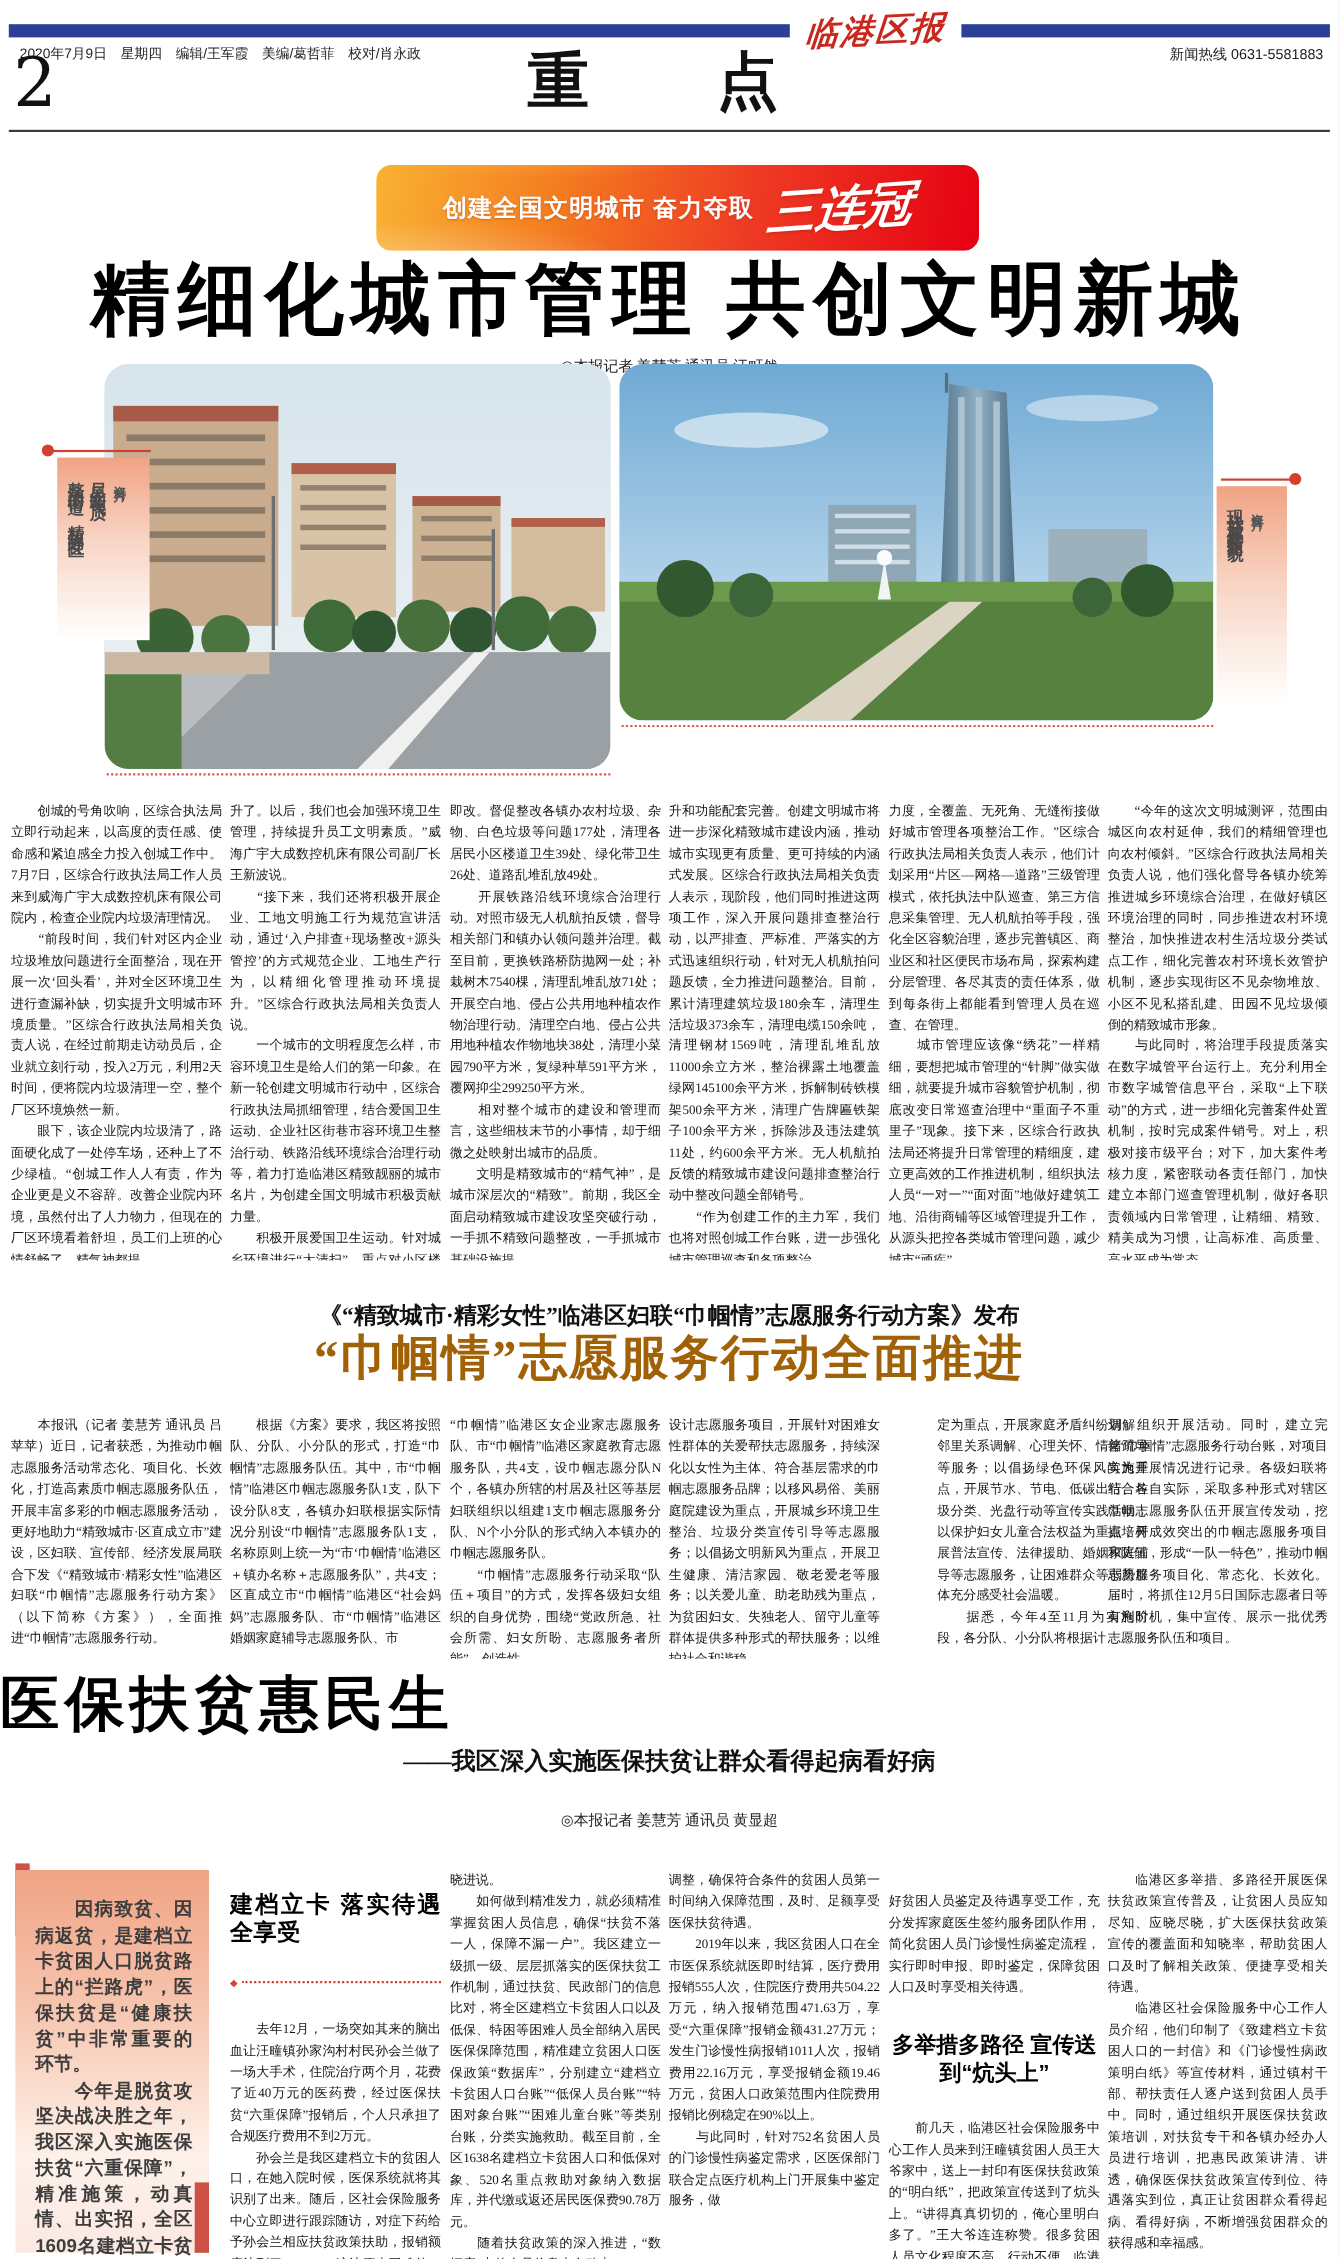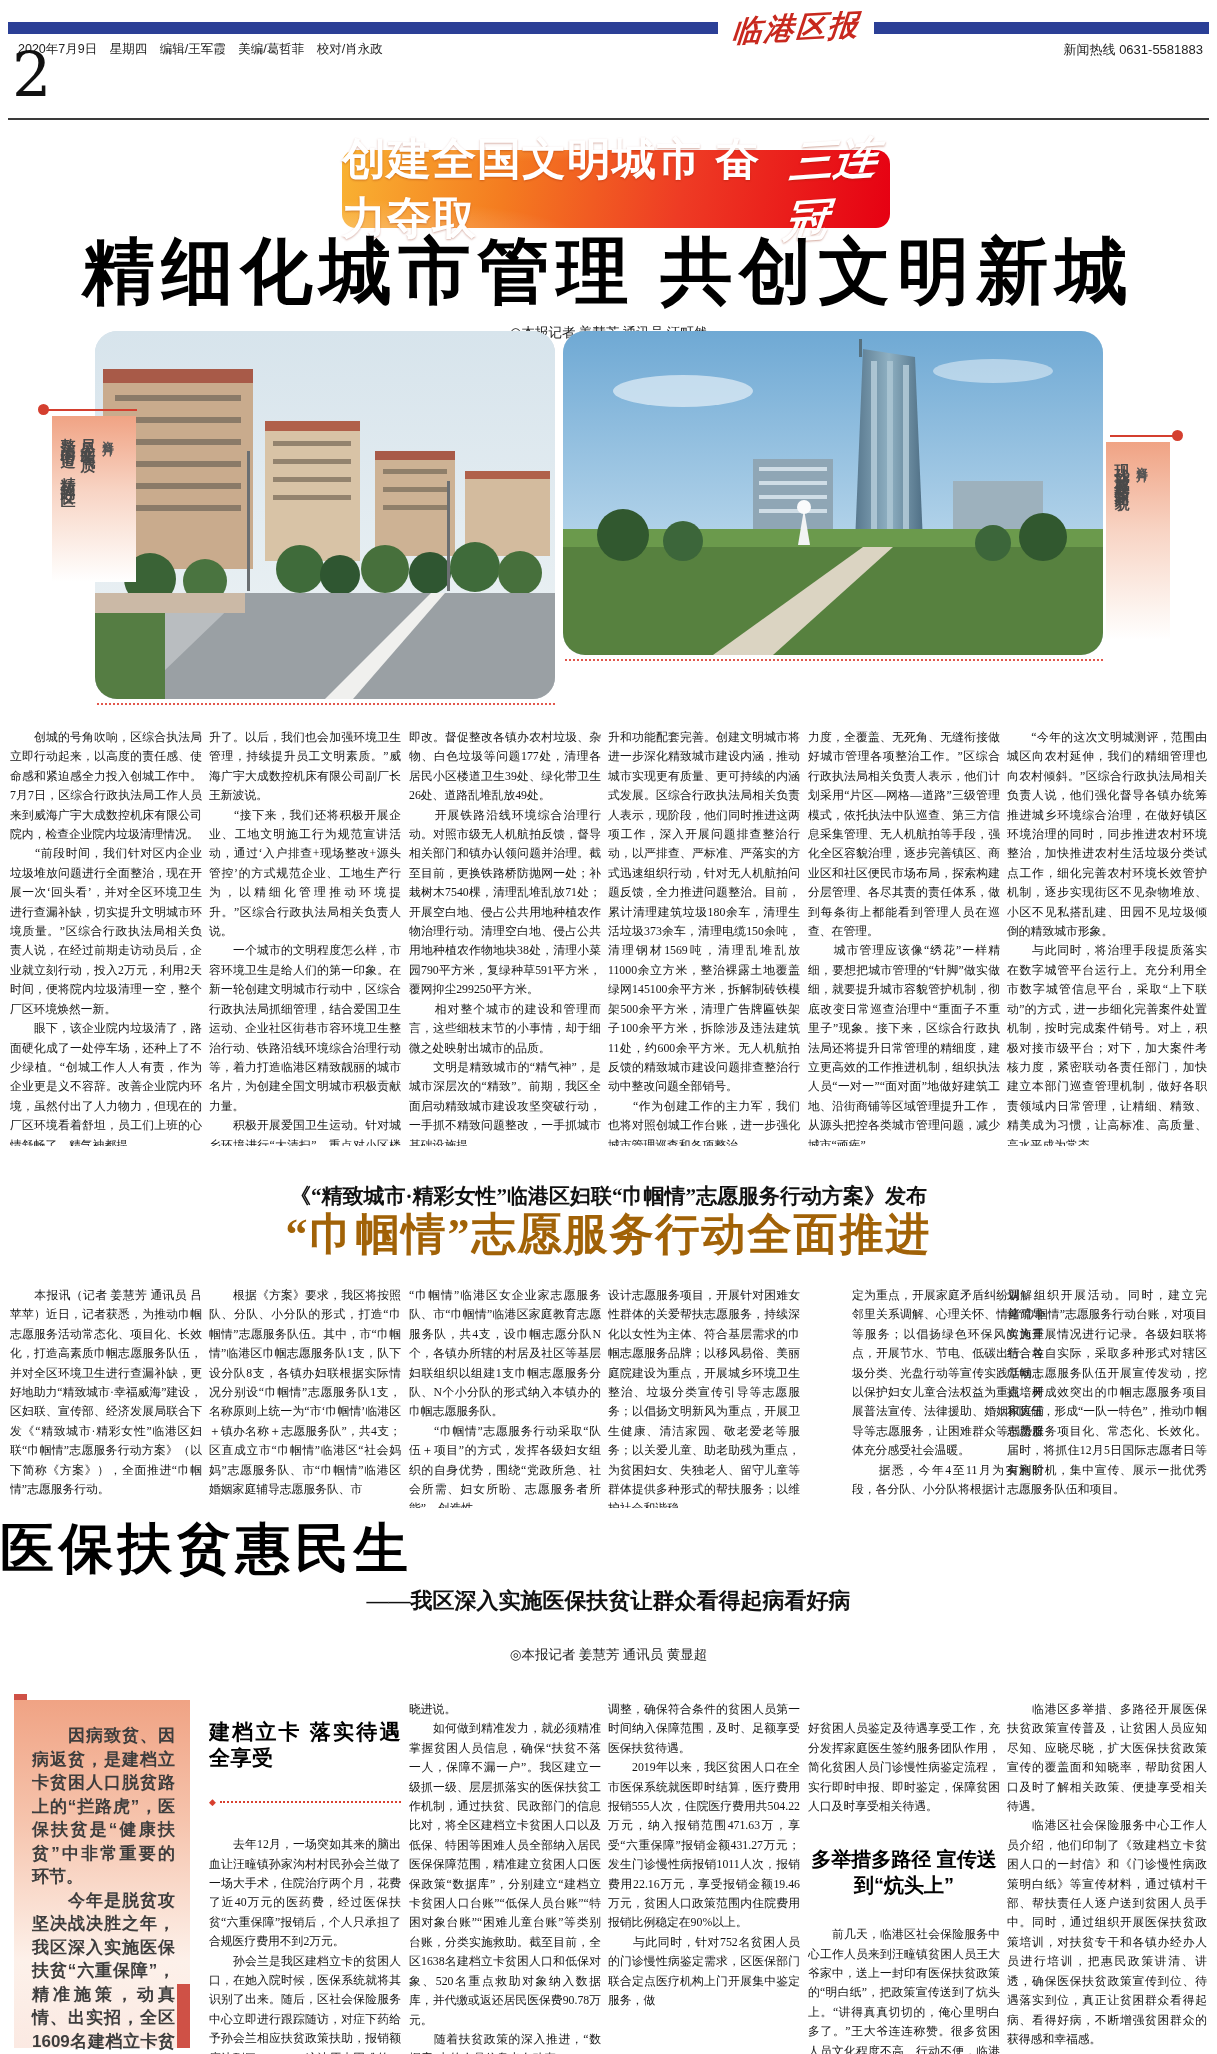--- a/index.html
+++ b/index.html
@@ -23,21 +23,21 @@
                  line-height:60px;letter-spacing:30px;color:#111;}
   .header-rule{position:absolute;left:8px;right:8px;top:118px;height:2px;background:#3a3a3a;}
 
   
   .banner{position:absolute;left:342px;top:150px;width:548px;height:78px;border-radius:14px;
           display:flex;align-items:center;justify-content:center;
           background:
             radial-gradient(ellipse 90% 120% at 6% 115%, rgba(255,255,255,0.30), rgba(255,255,255,0) 42%),
             radial-gradient(ellipse 70% 90% at 28% -30%, rgba(255,220,120,0.45), rgba(255,255,255,0) 50%),
             linear-gradient(100deg,#f9b232 0%,#f47c20 30%,#ee3b24 62%,#e60012 100%);}
-  .banner-main{font-family:"Liberation Sans",sans-serif;font-weight:900;font-size:44px;color:#fff;
+  .banner-main{font-family:"Liberation Sans",sans-serif;font-weight:900;font-size:22px;color:#fff;
                letter-spacing:1px;text-shadow:0 1px 2px rgba(140,30,0,.35);}
   .banner-accent{display:inline-block;font-family:"Liberation Serif",serif;font-weight:bold;
                  font-style:italic;font-size:44px;color:#fff;margin-left:12px;
                  transform:rotate(-4deg) skewX(-10deg);text-shadow:0 1px 2px rgba(140,30,0,.4);}
   .headline1{position:absolute;left:0;right:0;top:232px;text-align:center;
              font-weight:900;font-size:72px;line-height:80px;letter-spacing:7px;color:#000;}
   .byline{position:absolute;left:0;right:0;text-align:center;
           font-size:13.5px;color:#222;}
   .byline1{top:324px;}
 
@@ -111,20 +111,21 @@
 
 <div class="page">
 
   <div class="topbar"></div>
   <div class="logo-box">
     <span class="logo-text">临港区报</span>
   </div>
   <div class="dateline">2020年7月9日　星期四　编辑/王军霞　美编/葛哲菲　校对/肖永政</div>
   <div class="hotline">新闻热线 0631-5581883</div>
   <div class="pagenum">2</div>
+  <div class="section-title">重　点</div>
   <div class="header-rule"></div>
 
   <div class="banner">
     <span class="banner-main">创建全国文明城市 奋力夺取</span>
     <span class="banner-accent">三连冠</span>
   </div>
   <div class="headline1">精细化城市管理 共创文明新城</div>
   <div class="byline byline1">◎本报记者 姜慧芳 通讯员 汪町然</div>
 
   <div class="photo photo-left">
@@ -248,21 +249,21 @@
 　　“作为创建工作的主力军，我们也将对照创城工作台账，进一步强化城市管理巡查和各项整治</div>
     <div class="col c5">力度，全覆盖、无死角、无缝衔接做好城市管理各项整治工作。”区综合行政执法局相关负责人表示，他们计划采用“片区—网格—道路”三级管理模式，依托执法中队巡查、第三方信息采集管理、无人机航拍等手段，强化全区容貌治理，逐步完善镇区、商业区和社区便民市场布局，探索构建分层管理、各尽其责的责任体系，做到每条街上都能看到管理人员在巡查、在管理。
 　　城市管理应该像“绣花”一样精细，要想把城市管理的“针脚”做实做细，就要提升城市容貌管护机制，彻底改变日常巡查治理中“重面子不重里子”现象。接下来，区综合行政执法局还将提升日常管理的精细度，建立更高效的工作推进机制，组织执法人员“一对一”“面对面”地做好建筑工地、沿街商铺等区域管理提升工作，从源头把控各类城市管理问题，减少城市“顽疾”。</div>
     <div class="col c6">　　“今年的这次文明城测评，范围由城区向农村延伸，我们的精细管理也向农村倾斜。”区综合行政执法局相关负责人说，他们强化督导各镇办统筹推进城乡环境综合治理，在做好镇区环境治理的同时，同步推进农村环境整治，加快推进农村生活垃圾分类试点工作，细化完善农村环境长效管护机制，逐步实现街区不见杂物堆放、小区不见私搭乱建、田园不见垃圾倾倒的精致城市形象。
 　　与此同时，将治理手段提质落实在数字城管平台运行上。充分利用全市数字城管信息平台，采取“上下联动”的方式，进一步细化完善案件处置机制，按时完成案件销号。对上，积极对接市级平台；对下，加大案件考核力度，紧密联动各责任部门，加快建立本部门巡查管理机制，做好各职责领域内日常管理，让精细、精致、精美成为习惯，让高标准、高质量、高水平成为常态。</div>
   </div>
 
   <div class="kicker">《“精致城市·精彩女性”临港区妇联“巾帼情”志愿服务行动方案》发布</div>
   <div class="headline2">“巾帼情”志愿服务行动全面推进</div>
   <div class="a2">
-    <div class="col c1">　　本报讯（记者 姜慧芳 通讯员 吕苹苹）近日，记者获悉，为推动巾帼志愿服务活动常态化、项目化、长效化，打造高素质巾帼志愿服务队伍，并对全区环境卫生进行查漏补缺，更好地助力“精致城市·幸福威海”建设，区妇联、宣传部、经济发展局联合下发《“精致城市·精彩女性”临港区妇联“巾帼情”志愿服务行动方案》（以下简称《方案》），全面推进“巾帼情”志愿服务行动。</div>
+    <div class="col c1">　　本报讯（记者 姜慧芳 通讯员 吕苹苹）近日，记者获悉，为推动巾帼志愿服务活动常态化、项目化、长效化，打造高素质巾帼志愿服务队伍，开展丰富多彩的巾帼志愿服务活动，更好地助力“精致城市·区直成立市”建设，区妇联、宣传部、经济发展局联合下发《“精致城市·精彩女性”临港区妇联“巾帼情”志愿服务行动方案》（以下简称《方案》），全面推进“巾帼情”志愿服务行动。</div>
     <div class="col c2">　　根据《方案》要求，我区将按照队、分队、小分队的形式，打造“巾帼情”志愿服务队伍。其中，市“巾帼情”临港区巾帼志愿服务队1支，队下设分队8支，各镇办妇联根据实际情况分别设“巾帼情”志愿服务队1支，名称原则上统一为“市‘巾帼情’临港区＋镇办名称＋志愿服务队”，共4支；区直成立市“巾帼情”临港区“社会妈妈”志愿服务队、市“巾帼情”临港区婚姻家庭辅导志愿服务队、市</div>
     <div class="col c3">“巾帼情”临港区女企业家志愿服务队、市“巾帼情”临港区家庭教育志愿服务队，共4支，设巾帼志愿分队N个，各镇办所辖的村居及社区等基层妇联组织以组建1支巾帼志愿服务分队、N个小分队的形式纳入本镇办的巾帼志愿服务队。
 　　“巾帼情”志愿服务行动采取“队伍＋项目”的方式，发挥各级妇女组织的自身优势，围绕“党政所急、社会所需、妇女所盼、志愿服务者所能”，创造性</div>
     <div class="col c4">设计志愿服务项目，开展针对困难女性群体的关爱帮扶志愿服务，持续深化以女性为主体、符合基层需求的巾帼志愿服务品牌；以移风易俗、美丽庭院建设为重点，开展城乡环境卫生整治、垃圾分类宣传引导等志愿服务；以倡扬文明新风为重点，开展卫生健康、清洁家园、敬老爱老等服务；以关爱儿童、助老助残为重点，为贫困妇女、失独老人、留守儿童等群体提供多种形式的帮扶服务；以维护社会和谐稳</div>
     <div class="col c5">定为重点，开展家庭矛盾纠纷调解、邻里关系调解、心理关怀、情绪疏导等服务；以倡扬绿色环保风尚为重点，开展节水、节电、低碳出行、垃圾分类、光盘行动等宣传实践活动；以保护妇女儿童合法权益为重点，开展普法宣传、法律援助、婚姻家庭辅导等志愿服务，让困难群众等弱势群体充分感受社会温暖。
 　　据悉，今年4至11月为实施阶段，各分队、小分队将根据计</div>
     <div class="col c6">划，组织开展活动。同时，建立完善“巾帼情”志愿服务行动台账，对项目实施开展情况进行记录。各级妇联将结合各自实际，采取多种形式对辖区巾帼志愿服务队伍开展宣传发动，挖掘培树成效突出的巾帼志愿服务项目和队伍，形成“一队一特色”，推动巾帼志愿服务项目化、常态化、长效化。届时，将抓住12月5日国际志愿者日等有利时机，集中宣传、展示一批优秀志愿服务队伍和项目。</div>
   </div>
 
   <div class="headline3">医保扶贫惠民生</div>

